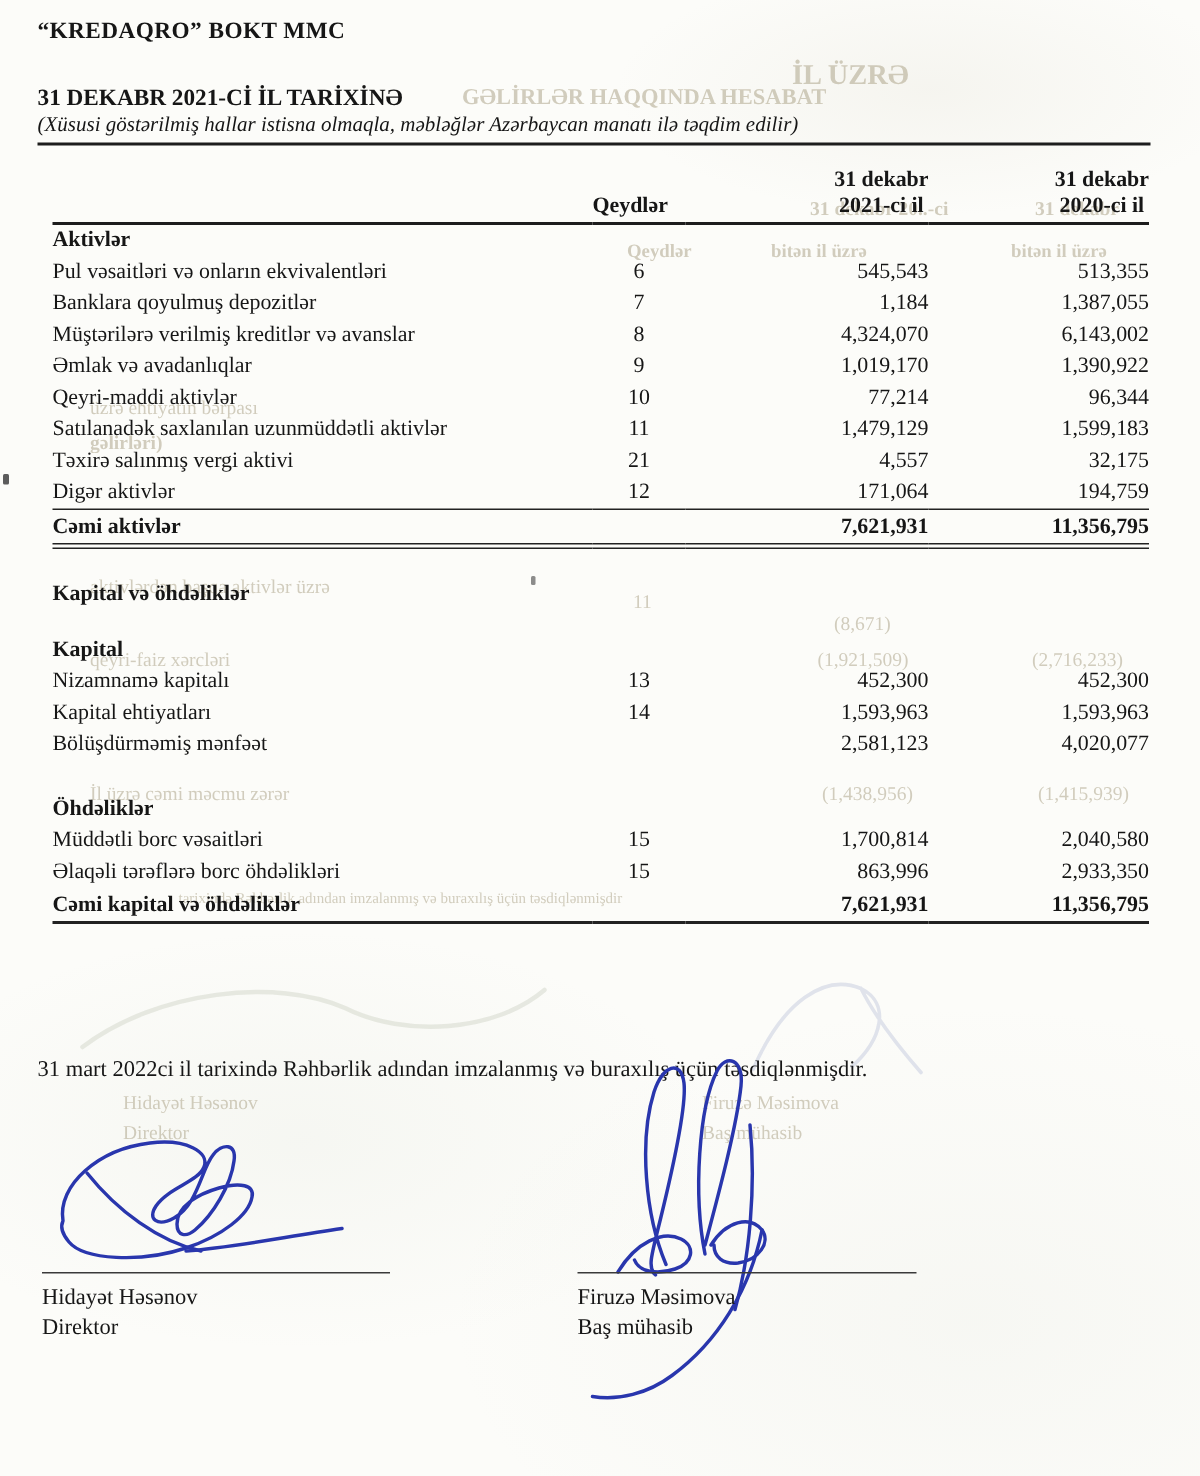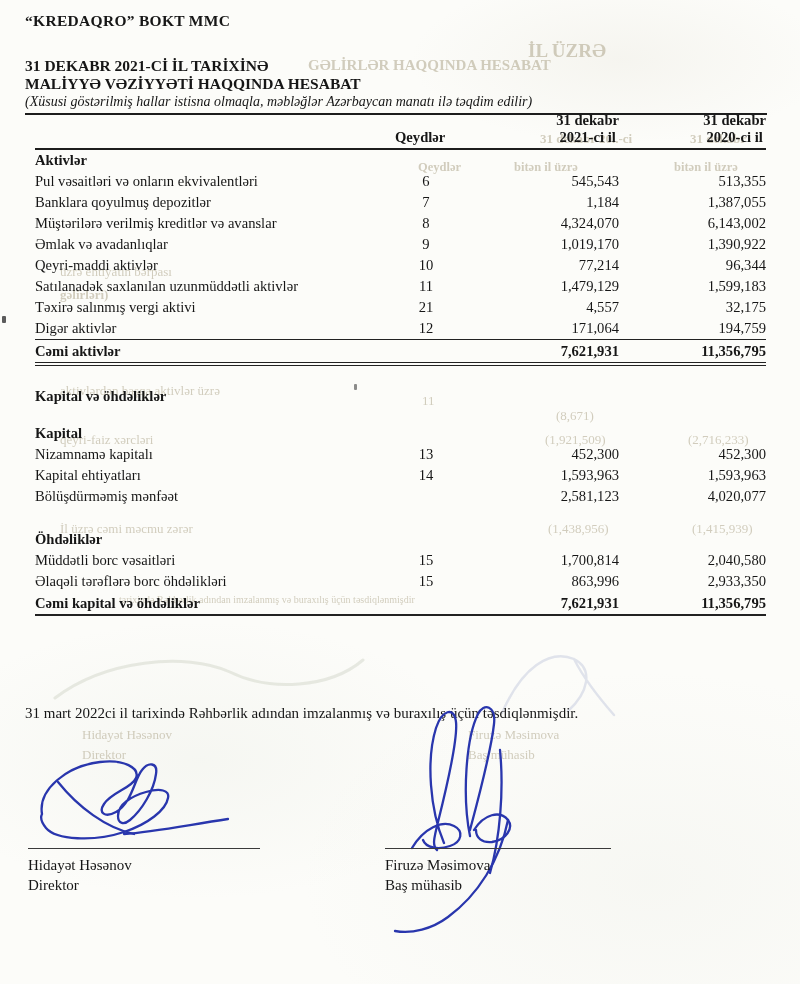--- a/index.html
+++ b/index.html
@@ -90,21 +90,20 @@
   <svg class="ghostcurve" style="left:480px; top:645px;" width="140" height="72" viewBox="0 0 140 72">
     <path d="M22,68 C42,22 70,4 94,14 C114,24 108,48 88,66 M94,14 C104,34 120,54 134,70" stroke="#98a1ca" stroke-width="2.4" opacity="0.28"></path>
   </svg>
 
   <div class="speck" style="left:2px; top:316px; width:4px; height:7px;"></div>
   <div class="speck" style="left:354px; top:384px; width:3px; height:6px; opacity:.7;"></div>
 
   <div class="hdr">
     <div class="company">“KREDAQRO” BOKT MMC</div>
     <div class="title1">31 DEKABR 2021-Cİ İL TARİXİNƏ</div>
-    <div class="title2">MALİYYƏ VƏZİYYƏTİ HAQQINDA HESABAT</div>
     <div class="subnote">(Xüsusi göstərilmiş hallar istisna olmaqla, məbləğlər Azərbaycan manatı ilə təqdim edilir)</div>
   </div>
 
   <table class="fin">
     <colgroup>
       <col style="width:360px">
         <col style="width:62px">
         <col style="width:162px">
         <col style="width:147px">
     </colgroup>

